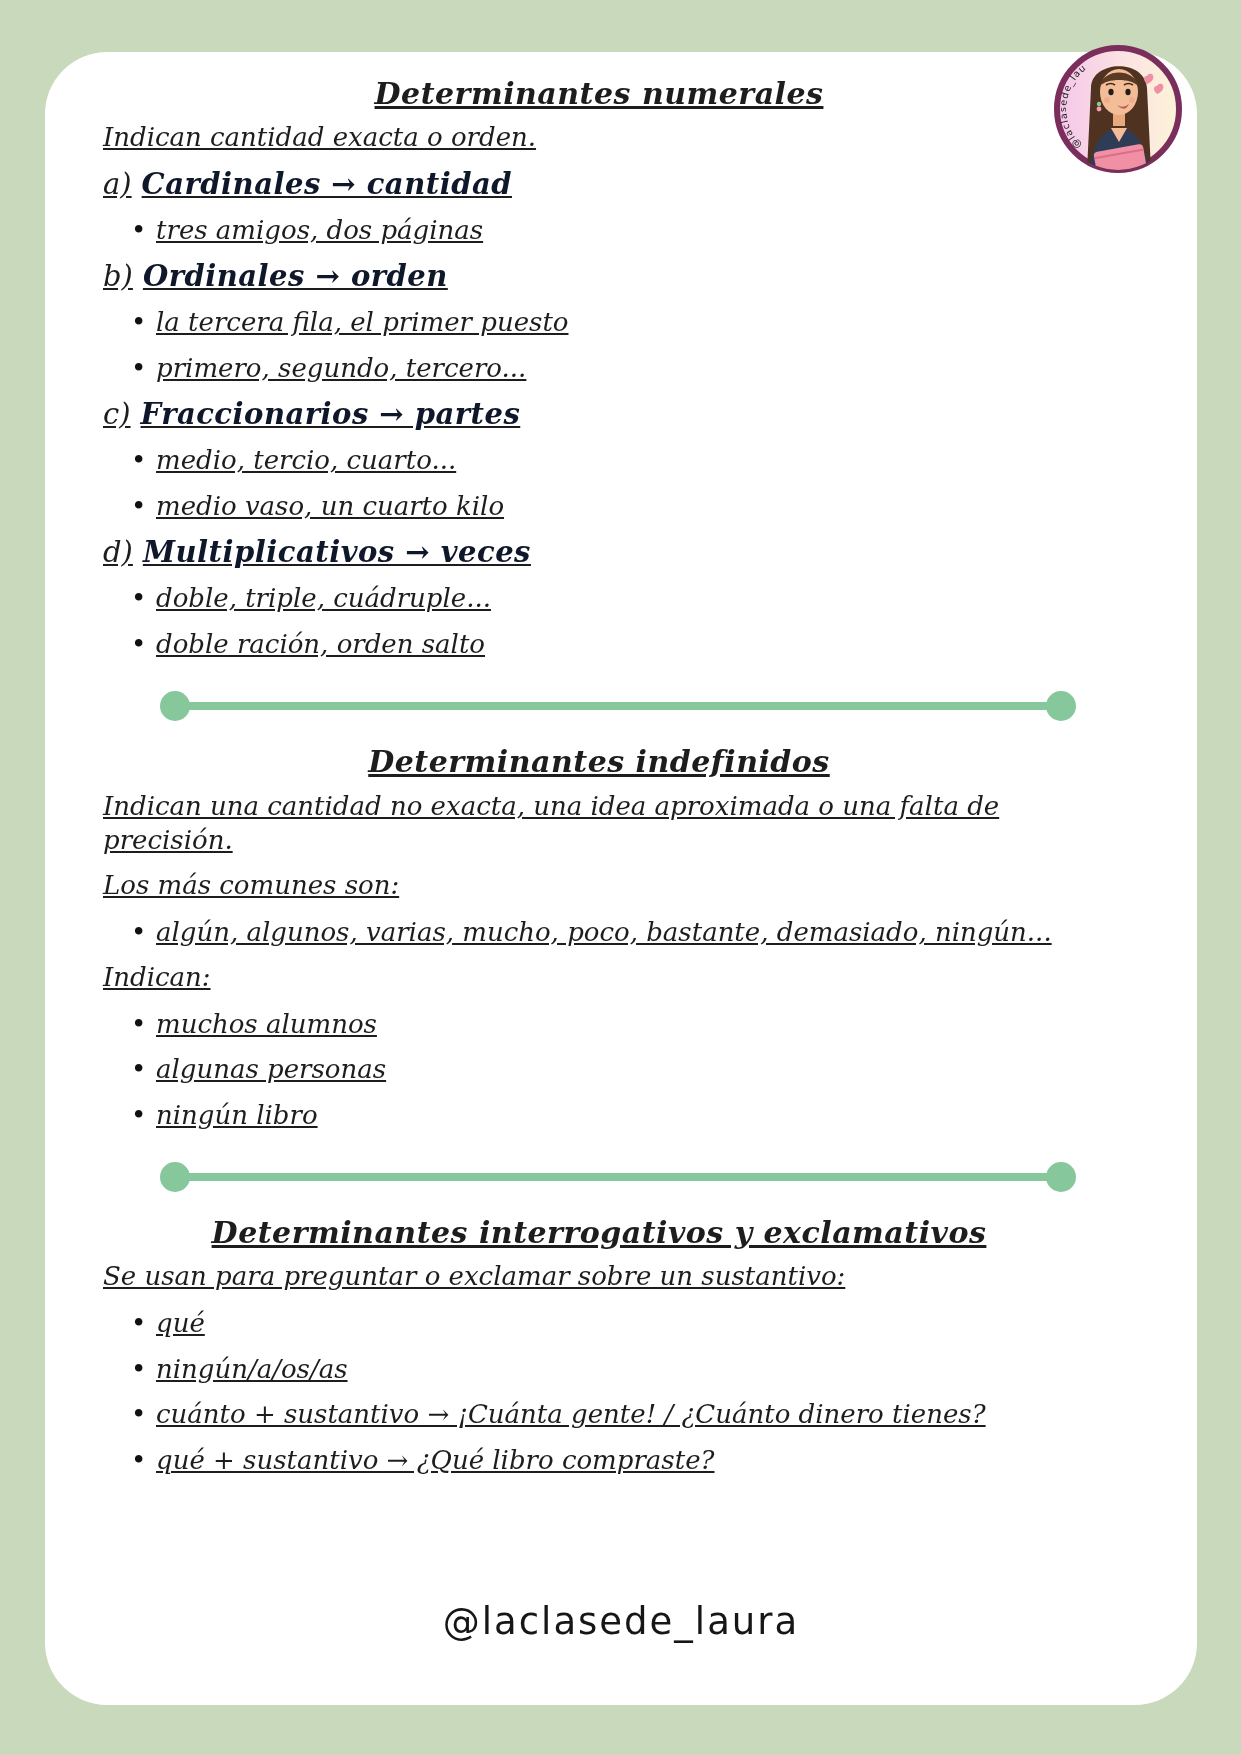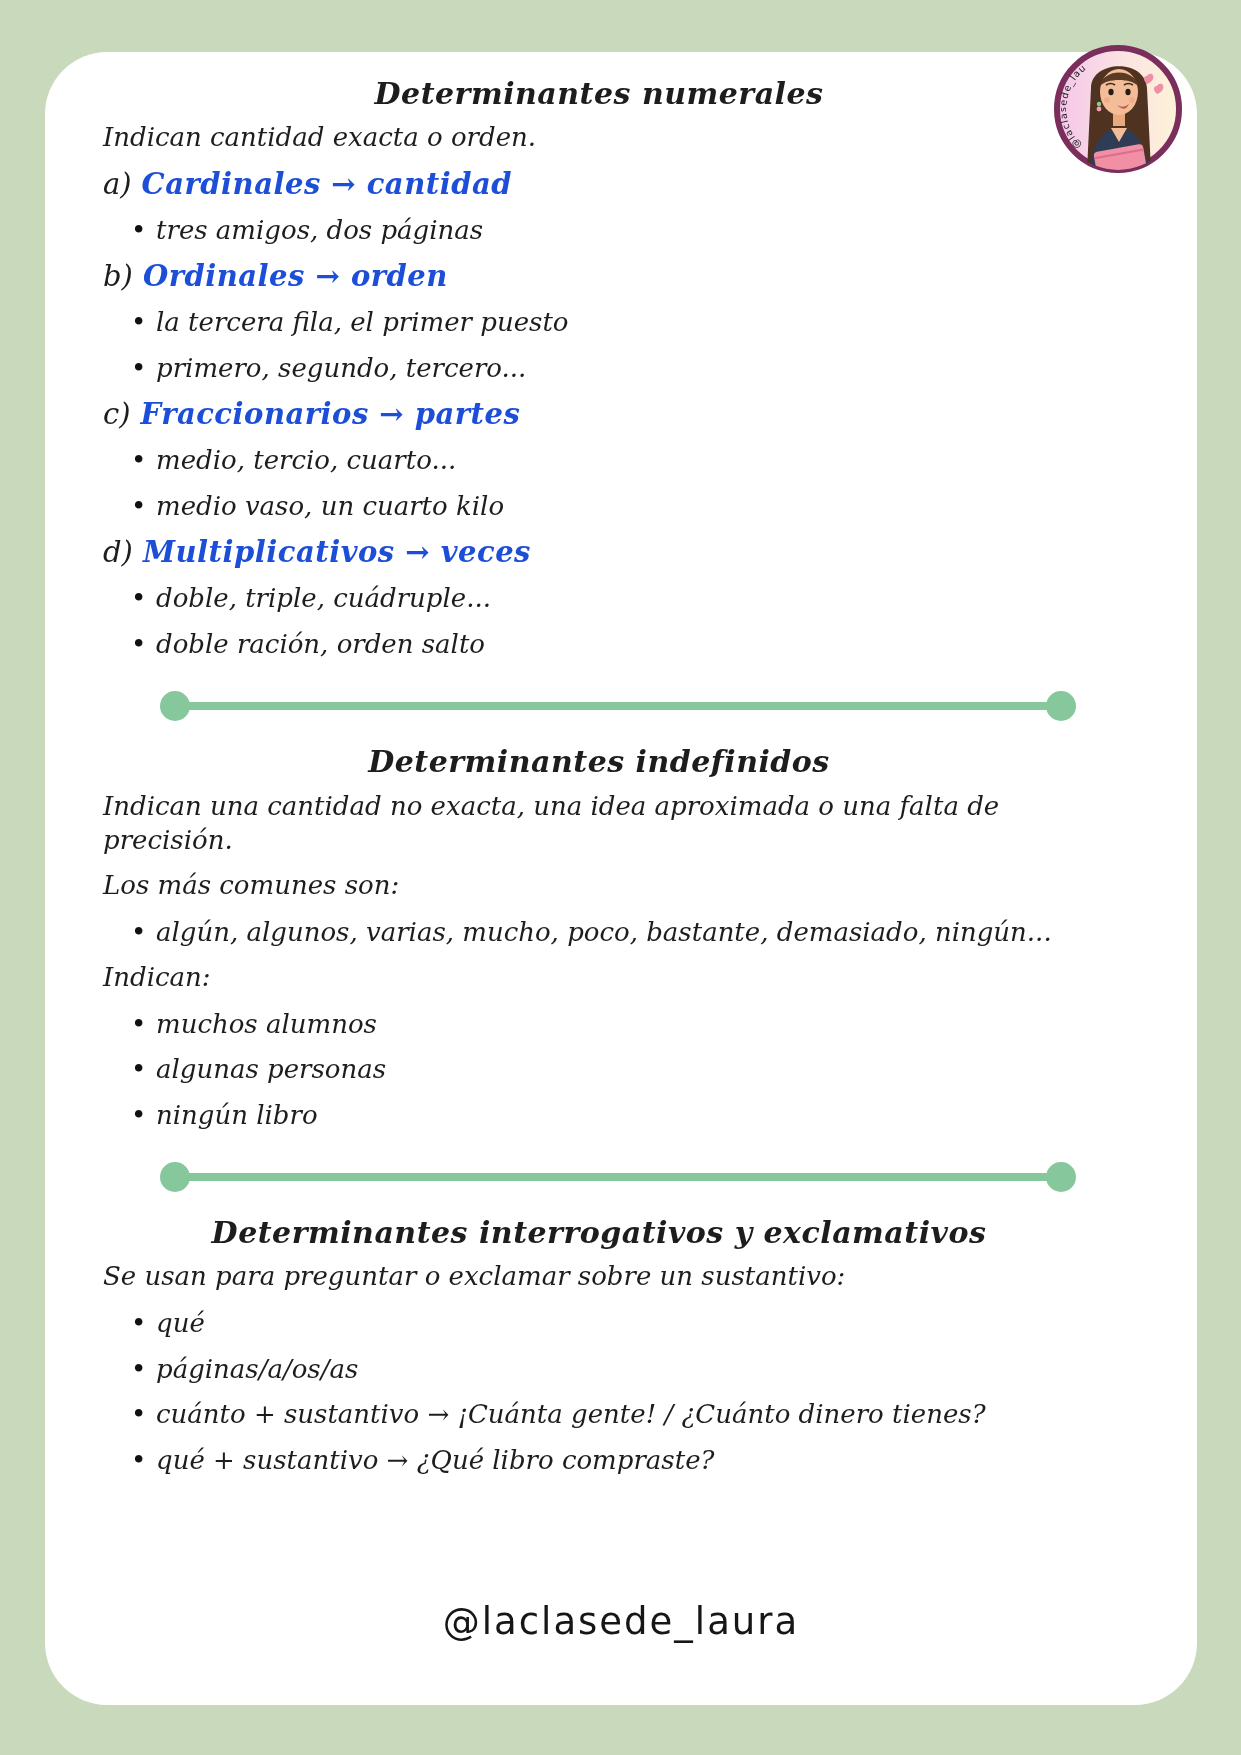--- a/index.html
+++ b/index.html
@@ -13,20 +13,21 @@
   }
   .card {
     position: absolute;
     left: 45px; top: 52px;
     width: 1152px; height: 1653px;
     background: #ffffff;
     border-radius: 62px;
   }
   .content {
     padding: 18px 62px 0 58px;
+    text-decoration: underline;
   }
   .section-title {
     text-align: center;
     font-size: 30px;
     font-weight: bold;
     font-style: italic;
     letter-spacing: 0.5px;
     margin: 6px 40px 10px 0;
   }
   .line {
@@ -35,21 +36,21 @@
     margin: 3px 0;
     line-height: 1.3;
   }
   .subtype-line {
     font-size: 29px;
     font-style: italic;
     margin: 12px 0 4px;
   }
   .subtype-label { color: #1d1d1d; margin-right: 10px; }
   .subtype-heading {
-    color: #1d4ed8;
+    color: #0f172a;
     font-weight: bold;
     letter-spacing: 0.5px;
   }
   ul { list-style: none; margin: 2px 0 10px; padding-left: 26px; }
   li {
     font-size: 26px;
     font-style: italic;
     line-height: 1.25;
     margin: 13px 0;
     position: relative;
@@ -200,21 +201,21 @@
       </ul>
     </div>
 
     <div class="divider"></div>
 
     <div class="section sec3">
       <div class="section-title">Determinantes interrogativos y exclamativos</div>
       <div class="line">Se usan para preguntar o exclamar sobre un sustantivo:</div>
       <ul>
         <li>qué</li>
-        <li>páginas/a/os/as</li>
+        <li>ningún/a/os/as</li>
         <li>cuánto + sustantivo → ¡Cuánta gente! / ¿Cuánto dinero tienes?</li>
         <li>qué + sustantivo → ¿Qué libro compraste?</li>
       </ul>
     </div>
 
   </div>
 
   <div class="footer-handle">@laclasede_laura</div>
 </div>
 

